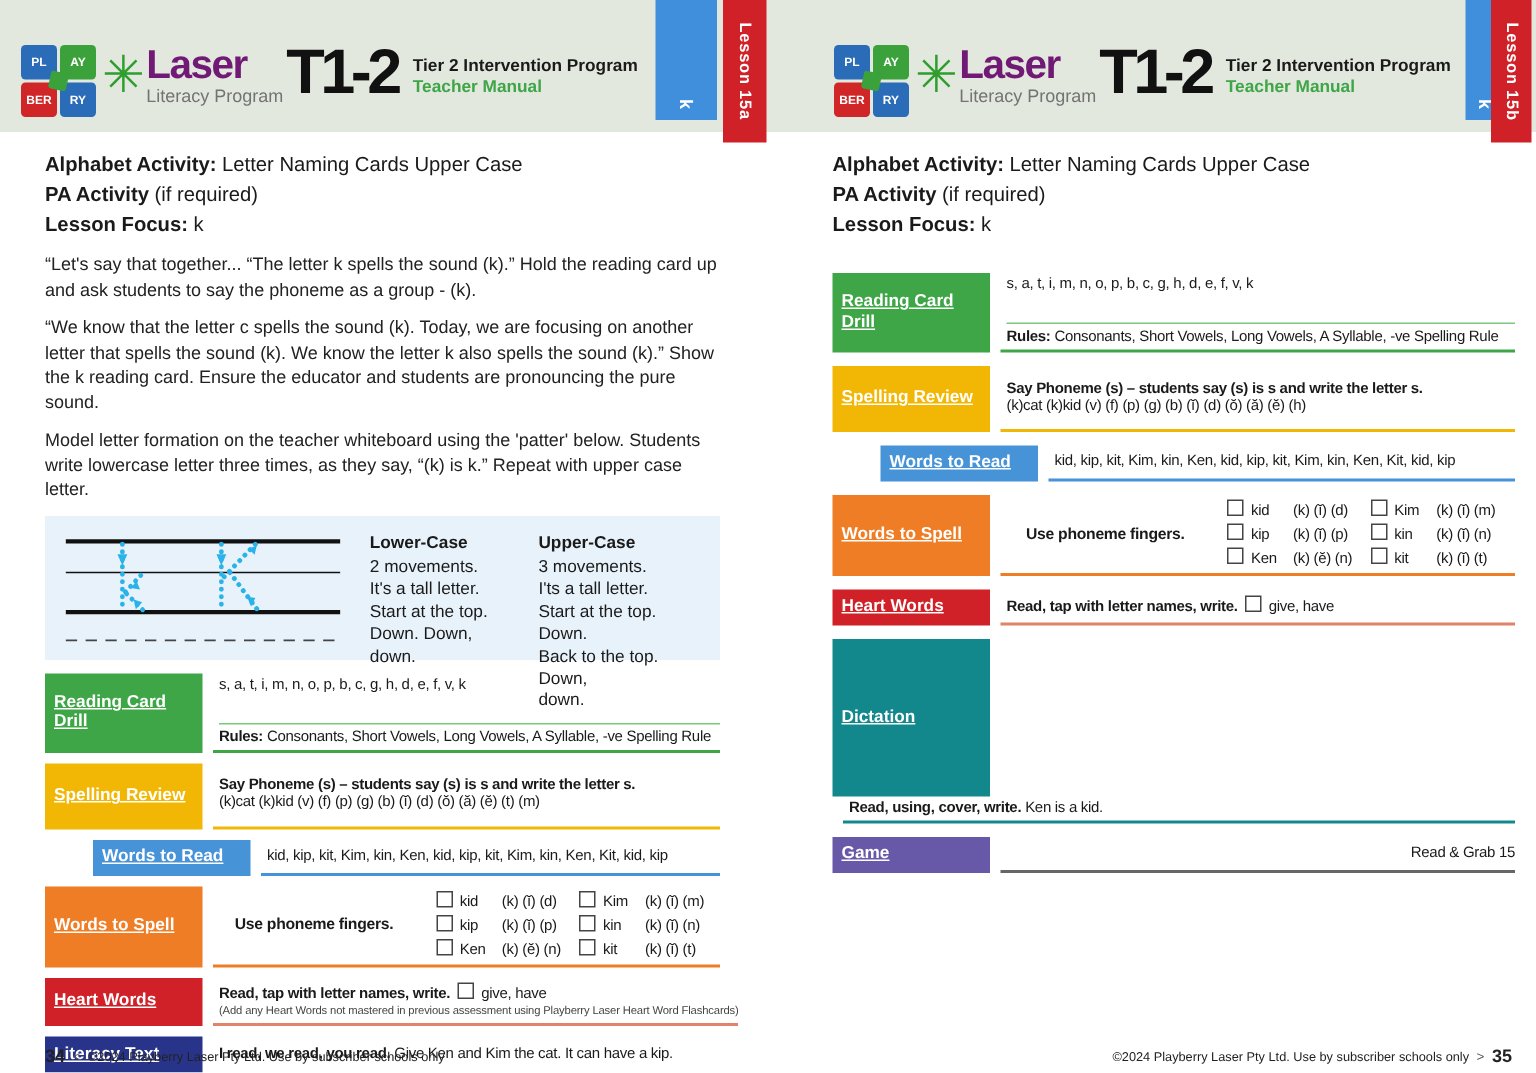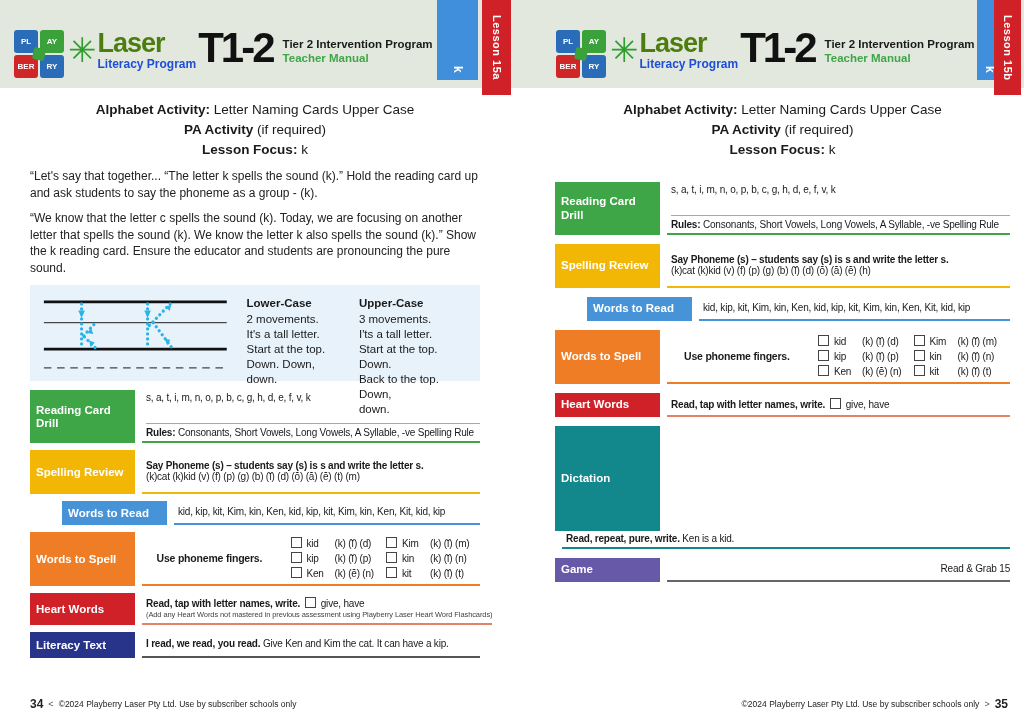--- a/index.html
+++ b/index.html
@@ -11,57 +11,57 @@
   .page-header { height:88px; background:#e3e8df; position:relative; }
   .logo { position:absolute; top:28px; left:14px; display:flex; align-items:flex-start; }
   .page-right .logo { left:44px; }
   .puzzle { display:grid; grid-template-columns:24px 24px; grid-template-rows:23px 23px; gap:2px; margin-top:2px; position:relative; }
   .pz { display:flex; align-items:center; justify-content:center; color:#fff; font-size:8px; font-weight:bold; border-radius:3px; }
   .pz-pl { background:#2b6cb8; } .pz-ay { background:#3ba23b; }
   .pz-ber { background:#d02627; } .pz-ry { background:#2b6cb8; }
   .pz-center { position:absolute; left:19px; top:18px; width:12px; height:12px; background:#3ba23b; border-radius:2px; transform:rotate(12deg); }
   .burst { font-size:34px; line-height:44px; color:#2f9e2f; margin:0 1px 0 4px; }
   .brand-name { margin-top:4px; }
-  .laser { font-size:27px; font-weight:800; letter-spacing:-1px; line-height:0.85; color:#4d7c0f; }
-  .tagline { font-size:12px; font-weight:bold; color:#1d4ed8; margin-top:2px; }
+  .laser { font-size:27px; font-weight:800; letter-spacing:-1px; line-height:0.85; color:#701a75; }
+  .tagline { font-size:12px; font-weight:normal; color:#737373; margin-top:2px; }
   .program { font-size:42px; font-weight:800; letter-spacing:-3px; line-height:0.95; color:#111; margin-left:2px; }
   .subtitles { margin-left:10px; margin-top:10px; }
   .sub1 { font-size:11.5px; font-weight:bold; color:#1a1a1a; }
   .sub2 { font-size:11.5px; font-weight:bold; color:#3fa648; margin-top:2px; }
 
   
   .tab { position:absolute; top:0; display:flex; flex-direction:column; align-items:center; color:#fff; font-weight:bold; z-index:5; }
   .tab-text { writing-mode:vertical-rl; }
   .page-left .tab-blue { right:34px; width:41px; height:80px; background:#3f8fdc; }
   .page-left .tab-red  { right:1px;  width:29px; height:95px; background:#cf2127; }
   .page-right .tab-blue { right:21px; width:26px; height:80px; background:#3f8fdc; }
   .page-right .tab-red  { right:3px;  width:27px; height:95px; background:#cf2127; }
   .tab-blue .tab-text { margin-top:auto; padding-bottom:7px; font-size:12px; }
   .tab-red { justify-content:center; }
   .tab-red .tab-text { font-size:11px; letter-spacing:0.5px; }
 
   
   .page-body { padding:12px 32px 0 30px; }
   .page-right .page-body { padding:12px 14px 0 43px; }
-  .title-line { font-size:13.5px; line-height:20px;text-align:center; }
+  .title-line { font-size:13.5px; line-height:20px; }
   .title-line b { font-weight:800; }
   .titles { margin-bottom:8px; }
   .para { font-size:12px; line-height:1.38; margin-bottom:9px; color:#222; }
 
   
   .formation { background:#e8f2fa; padding:9px 12px; display:flex; gap:16px; height:96px; margin:2px 0 9px 0; }
   .form-col { font-size:11.5px; line-height:1.3; padding-top:2px; }
   .form-title { font-weight:800; margin-bottom:1px; }
   .form-text { white-space:pre-line; }
 
   
   .ltable { margin-top:2px; }
   .row { display:flex; margin-bottom:7px; }
   .page-right .row { margin-bottom:9px; }
-  .row-label { width:105px; flex:0 0 105px; color:#fff; font-weight:bold; font-size:11.5px; line-height:1.15; padding:4px 6px; display:flex; align-items:center; }
+  .row-label { width:105px; flex:0 0 105px; color:#fff; font-weight:bold; font-size:11.5px; line-height:1.15; padding:4px 6px; display:flex; align-items:center;text-decoration:underline; }
   .row-content { flex:1; margin-left:7px; padding:2px 0 3px 4px; font-size:10px; letter-spacing:-0.2px; display:flex; flex-direction:column; justify-content:center; }
   .nowrap { white-space:nowrap; }
   .lbl-green{background:#3fa648;} .bdr-green{border-bottom:2px solid #3fa648;}
   .lbl-yellow{background:#f2b705;} .bdr-yellow{border-bottom:2px solid #f2b705;}
   .lbl-blue{background:#4793d8;} .bdr-blue{border-bottom:2px solid #4793d8;}
   .lbl-orange{background:#ee7d25;} .bdr-orange{border-bottom:2px solid #ee7d25;}
   .lbl-red{background:#cf2127;} .bdr-red{border-bottom:2px solid #e0836a;}
   .lbl-navy{background:#28348a;} .bdr-navy{border-bottom:2px solid #555;}
   .lbl-teal{background:#12888c;} .bdr-teal{border-bottom:2px solid #12888c;}
   .lbl-purple{background:#6859a8;} .bdr-purple{border-bottom:2px solid #666;align-items:flex-end;}
@@ -120,20 +120,21 @@
 
     <main class="page-body">
       <div class="titles">
         <div class="title-line"><b>Alphabet Activity:</b><span> Letter Naming Cards Upper Case</span></div>
         <div class="title-line"><b>PA Activity</b><span> (if required)</span></div>
         <div class="title-line"><b>Lesson Focus:</b><span> k</span></div>
       </div>
 
       <p class="para">“Let's say that together... “The letter k spells the sound (k).”  Hold the reading card up and ask students to say the phoneme as a group - (k).</p>
       <p class="para">“We know that the letter c spells the sound (k). Today, we are focusing on another letter that spells the sound (k). We know the letter k also spells the sound (k).” Show the k reading card. Ensure the educator and students are pronouncing the pure sound.</p>
+      <p class="para">Model letter formation on the teacher whiteboard using the 'patter' below.  Students write lowercase letter three times, as they say, “(k) is k.”  Repeat with upper case letter.</p>
 
       <div class="formation">
         <svg width="200" height="80" viewBox="0 0 200 80">
           <line x1="2" y1="6" x2="196" y2="6" stroke="#111" stroke-width="3"></line>
           <line x1="2" y1="28" x2="196" y2="28" stroke="#111" stroke-width="1"></line>
           <line x1="2" y1="56" x2="196" y2="56" stroke="#111" stroke-width="3"></line>
           <line x1="2" y1="76" x2="196" y2="76" stroke="#444" stroke-width="1.2" stroke-dasharray="8 6"></line>
 
           <path d="M42 8 V55" fill="none" stroke="#2ab3e8" stroke-width="3.4" stroke-linecap="round" stroke-dasharray="0.1 5.2"></path>
           <path d="M55 30 L43 43" fill="none" stroke="#2ab3e8" stroke-width="3.4" stroke-linecap="round" stroke-dasharray="0.1 5.2"></path>
@@ -302,21 +303,21 @@
         </div>
         <div class="row r-heart-s">
           <div class="row-label lbl-red">Heart Words</div>
           <div class="row-content bdr-red">
             <div class="line nowrap"><b>Read, tap with letter names, write.</b> <span class="cb"></span><span>give, have</span></div>
           </div>
         </div>
         <div class="row r-dict">
           <div class="row-label lbl-teal">Dictation</div>
           <div class="row-content bdr-teal">
-            <div class="line nowrap"><b>Read, repeat, pure, write.</b><span> Ken is a kid.</span></div>
+            <div class="line nowrap"><b>Read, using, cover, write.</b><span> Ken is a kid.</span></div>
           </div>
         </div>
         <div class="row r-game">
           <div class="row-label lbl-purple">Game</div>
           <div class="row-content bdr-purple">
             <div class="line nowrap">Read &amp; Grab 15</div>
           </div>
         </div>
       </div>
     </main>

